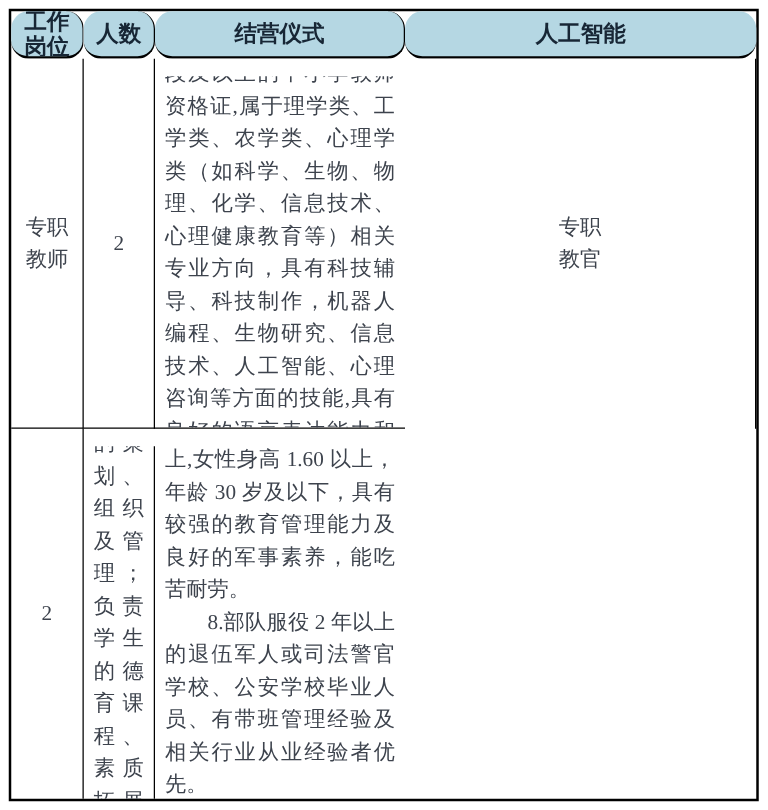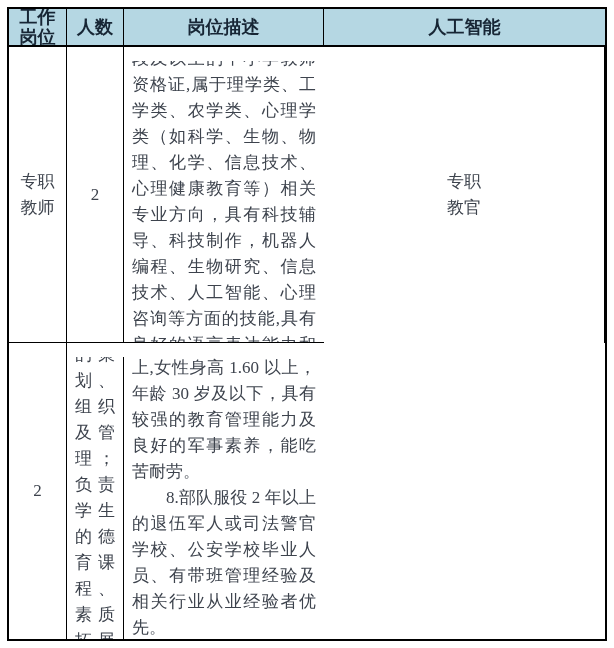--- a/index.html
+++ b/index.html
@@ -39,20 +39,21 @@
     border-bottom-width: 2px;
     display: flex;
     align-items: center;
     justify-content: center;
     font-weight: bold;
     font-size: 18px;
     line-height: 20px;
     color: #172635;
     text-align: center;
     white-space: pre-line;
+    border-radius: 14px;
   }
   .cell-position, .cell-count {
     display: flex;
     align-items: center;
     justify-content: center;
     font-size: 17px;
     line-height: 26px;
     text-align: center;
     white-space: pre-line;
   }
@@ -72,21 +73,21 @@
   }
 </style>
 </head>
 <body>
 
 <div class="jobs-table">
 
   <div class="cell header-cell">工作
 岗位</div>
   <div class="cell header-cell">人数</div>
-  <div class="cell header-cell">岗位描述</div>
+  <div class="cell header-cell">结营仪式</div>
   <div class="cell header-cell last-col">人工智能</div>
 
   <div class="cell cell-position">专职
 教师</div>
   <div class="cell cell-count">2</div>
   <div class="cell cell-text last-col">
     <p>男女不限，年龄 35 岁以下，有相应报考学段及以上的中小学教师资格证,属于理学类、工学类、农学类、心理学类（如科学、生物、物理、化学、信息技术、心理健康教育等）相关专业方向，具有科技辅导、科技制作，机器人编程、生物研究、信息技术、人工智能、心理咨询等方面的技能,具有良好的语言表达能力和动手实践能力,有学校教学经验者优先。</p>
   </div>
 
   <div class="cell cell-position last-row">专职

